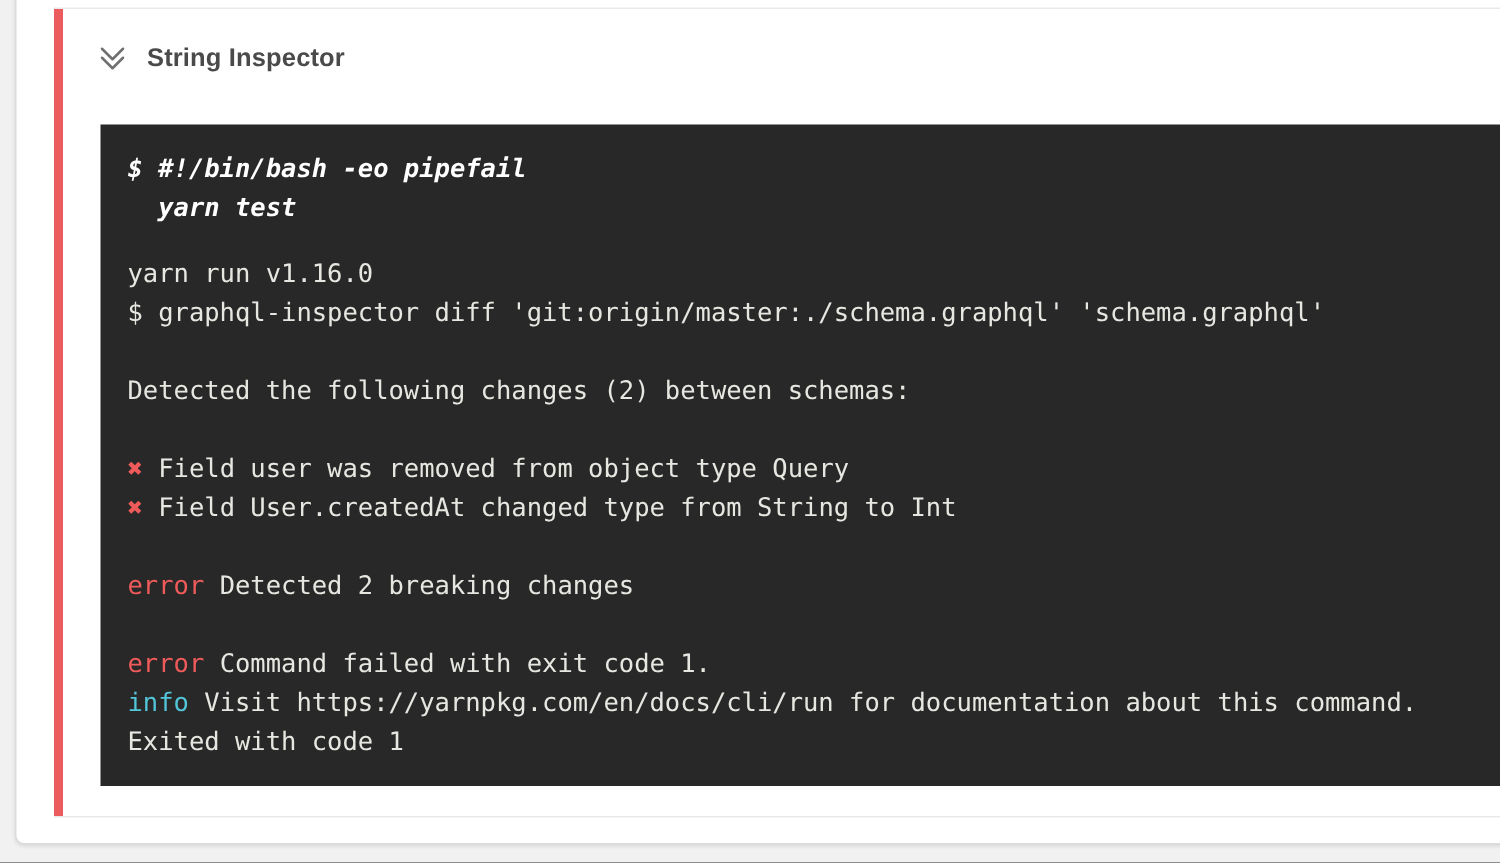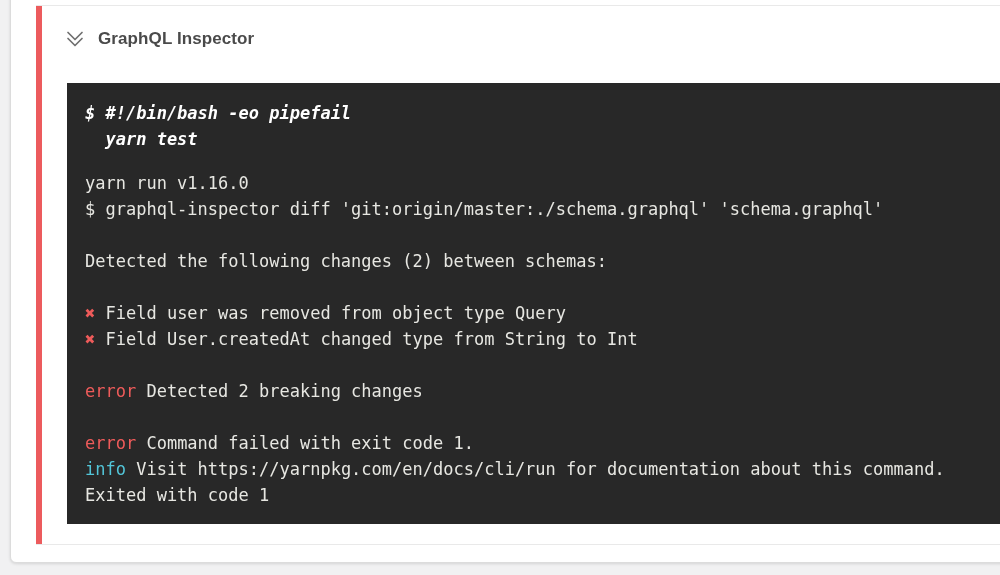--- a/index.html
+++ b/index.html
@@ -68,18 +68,18 @@
 
 <div class="panel">
   <div class="step">
     <div class="stripe"></div>
 
     <div class="step-header">
       <svg class="chev" width="24" height="24" viewBox="0 0 24 24" fill="none" stroke="#707070" stroke-width="1.7" stroke-linecap="round" stroke-linejoin="round">
         <path d="M5 5.5 L12 12.5 L19 5.5"></path>
         <path d="M5 11.5 L12 18.5 L19 11.5"></path>
       </svg>
-      <span class="step-title">GraphQL Inspector</span>
+      <span class="step-title">String Inspector</span>
     </div>
 
     <div class="terminal"><div class="tline"><span class="t-command">$ #!/bin/bash -eo pipefail</span></div><div class="tline" style="margin-bottom: 18px;"><span class="t-command">  yarn test</span></div><div class="tline"><span>yarn run v1.16.0</span></div><div class="tline"><span>$ graphql-inspector diff 'git:origin/master:./schema.graphql' 'schema.graphql'</span></div><div class="tline">&nbsp;</div><div class="tline"><span>Detected the following changes (2) between schemas:</span></div><div class="tline">&nbsp;</div><div class="tline"><span class="t-red">✖ </span><span>Field user was removed from object type Query</span></div><div class="tline"><span class="t-red">✖ </span><span>Field User.createdAt changed type from String to Int</span></div><div class="tline">&nbsp;</div><div class="tline"><span class="t-red">error </span><span>Detected 2 breaking changes</span></div><div class="tline">&nbsp;</div><div class="tline"><span class="t-red">error </span><span>Command failed with exit code 1.</span></div><div class="tline"><span class="t-cyan">info </span><span>Visit https://yarnpkg.com/en/docs/cli/run for documentation about this command.</span></div><div class="tline"><span>Exited with code 1</span></div></div>
   </div>
 </div>
 
 </body></html>

